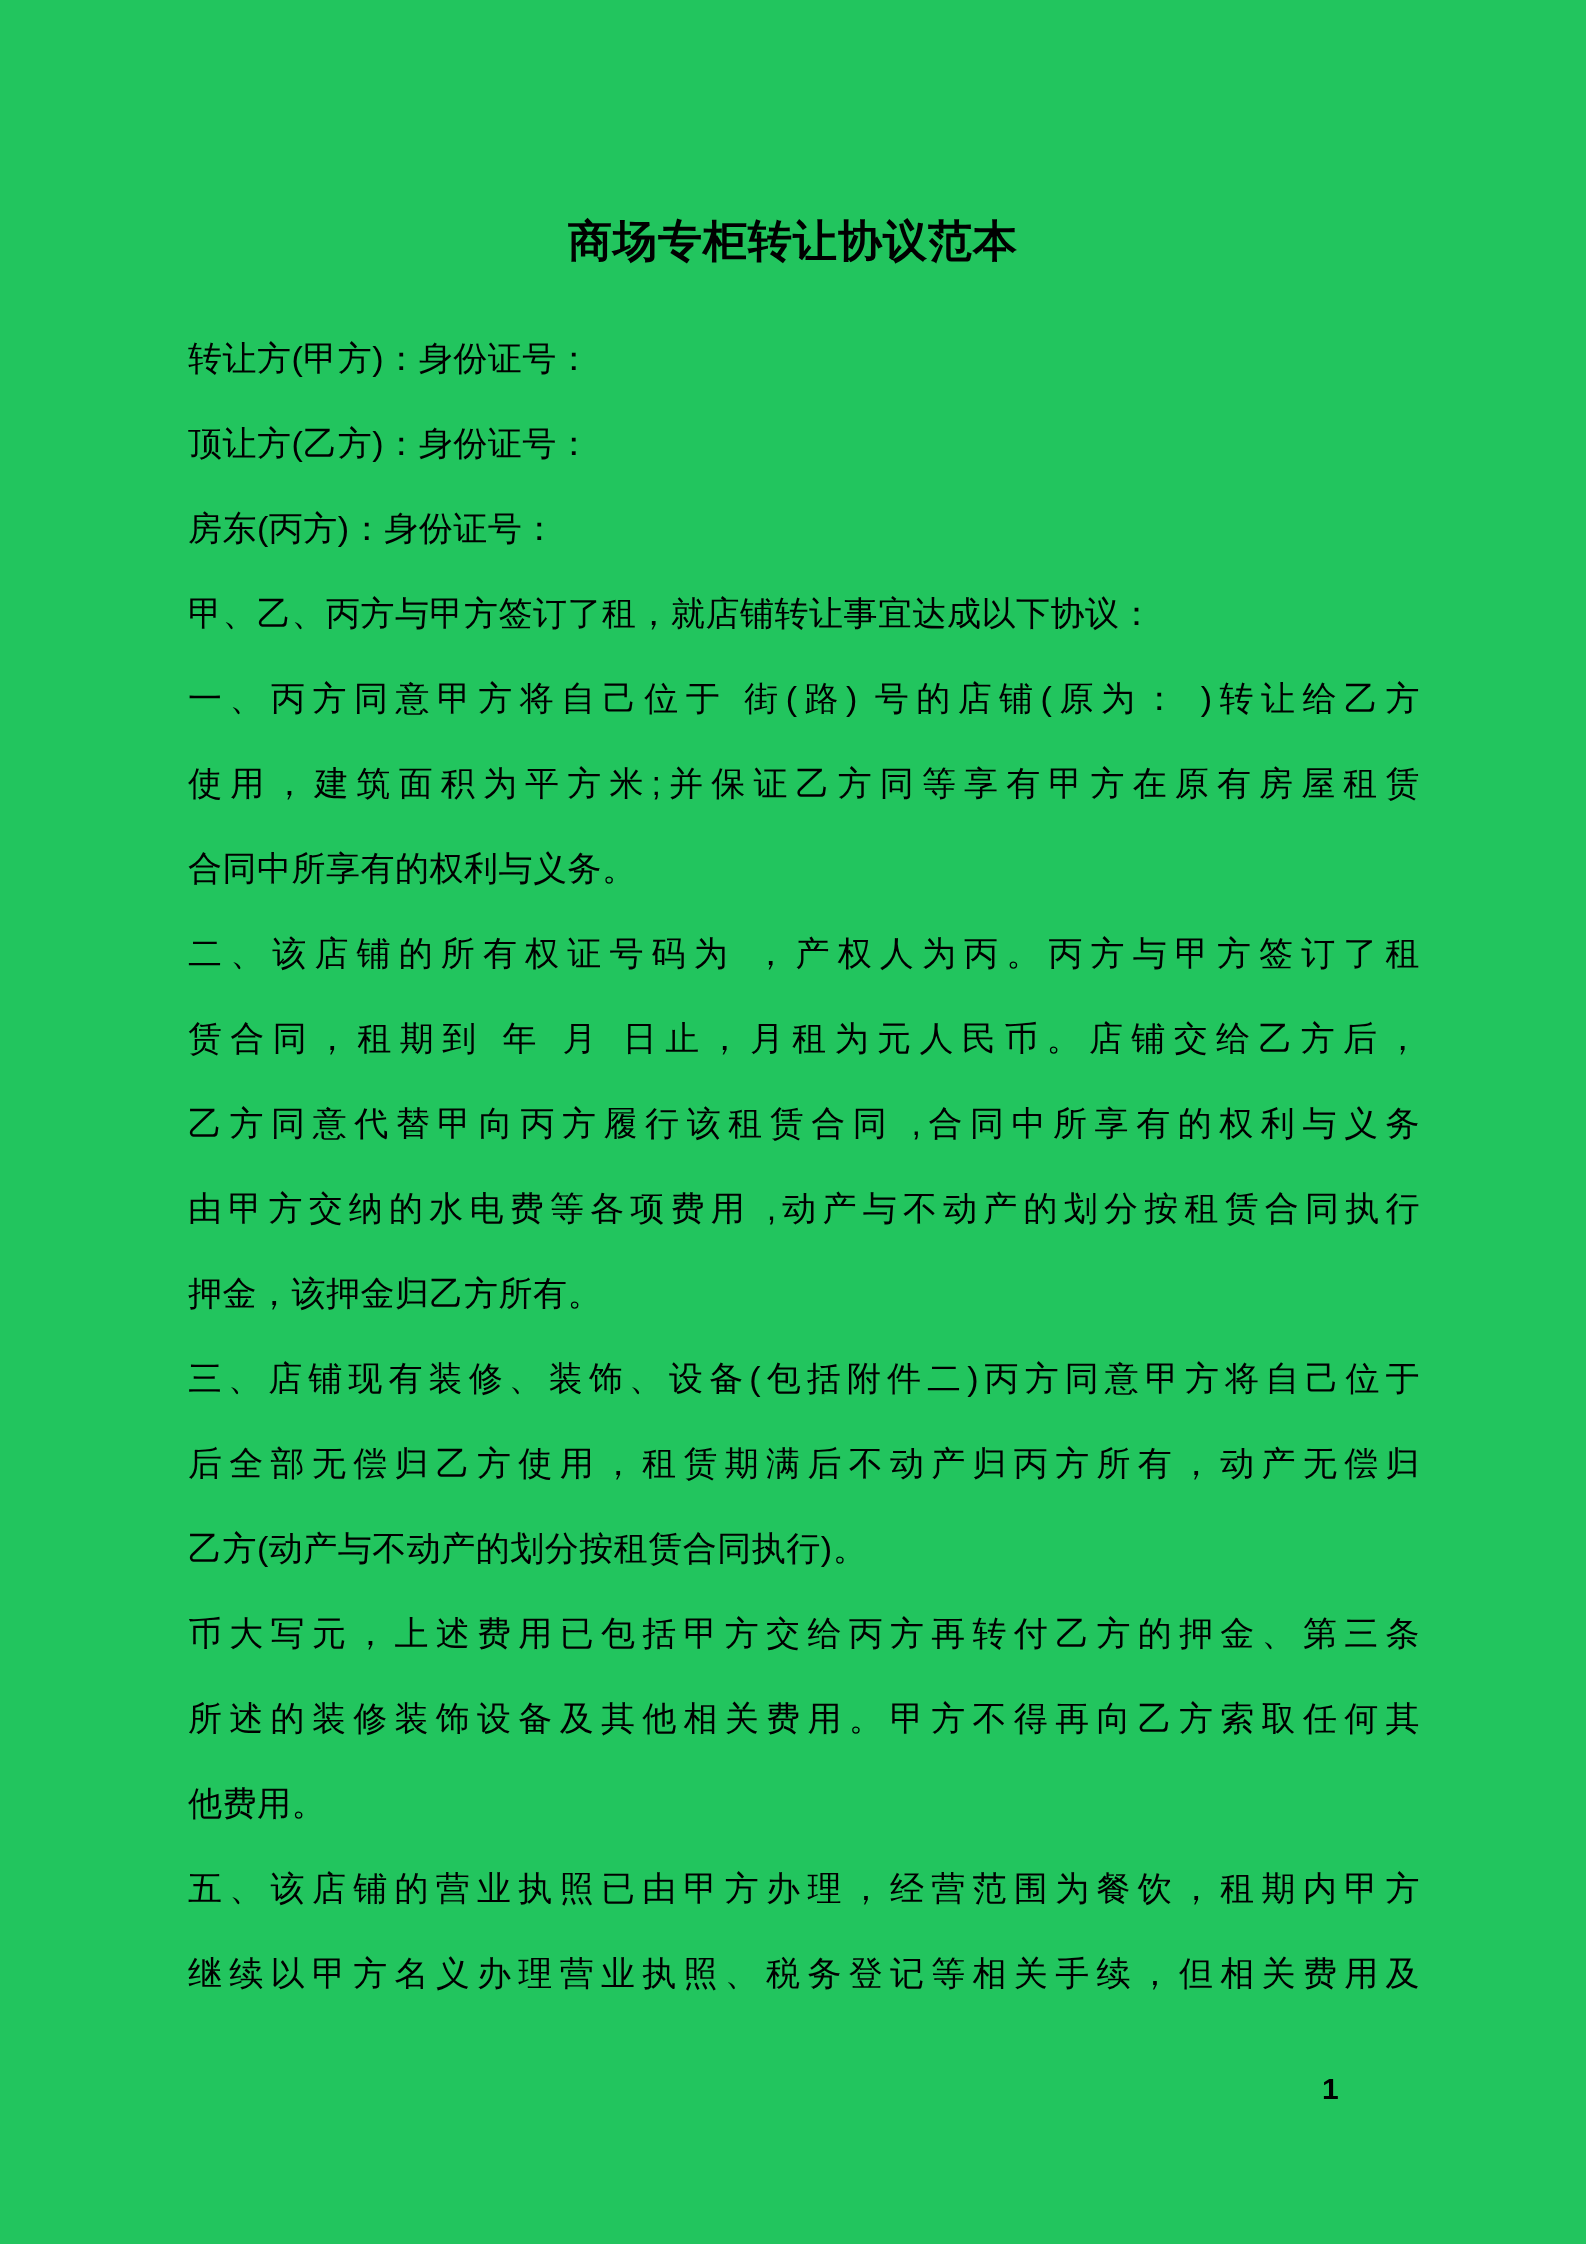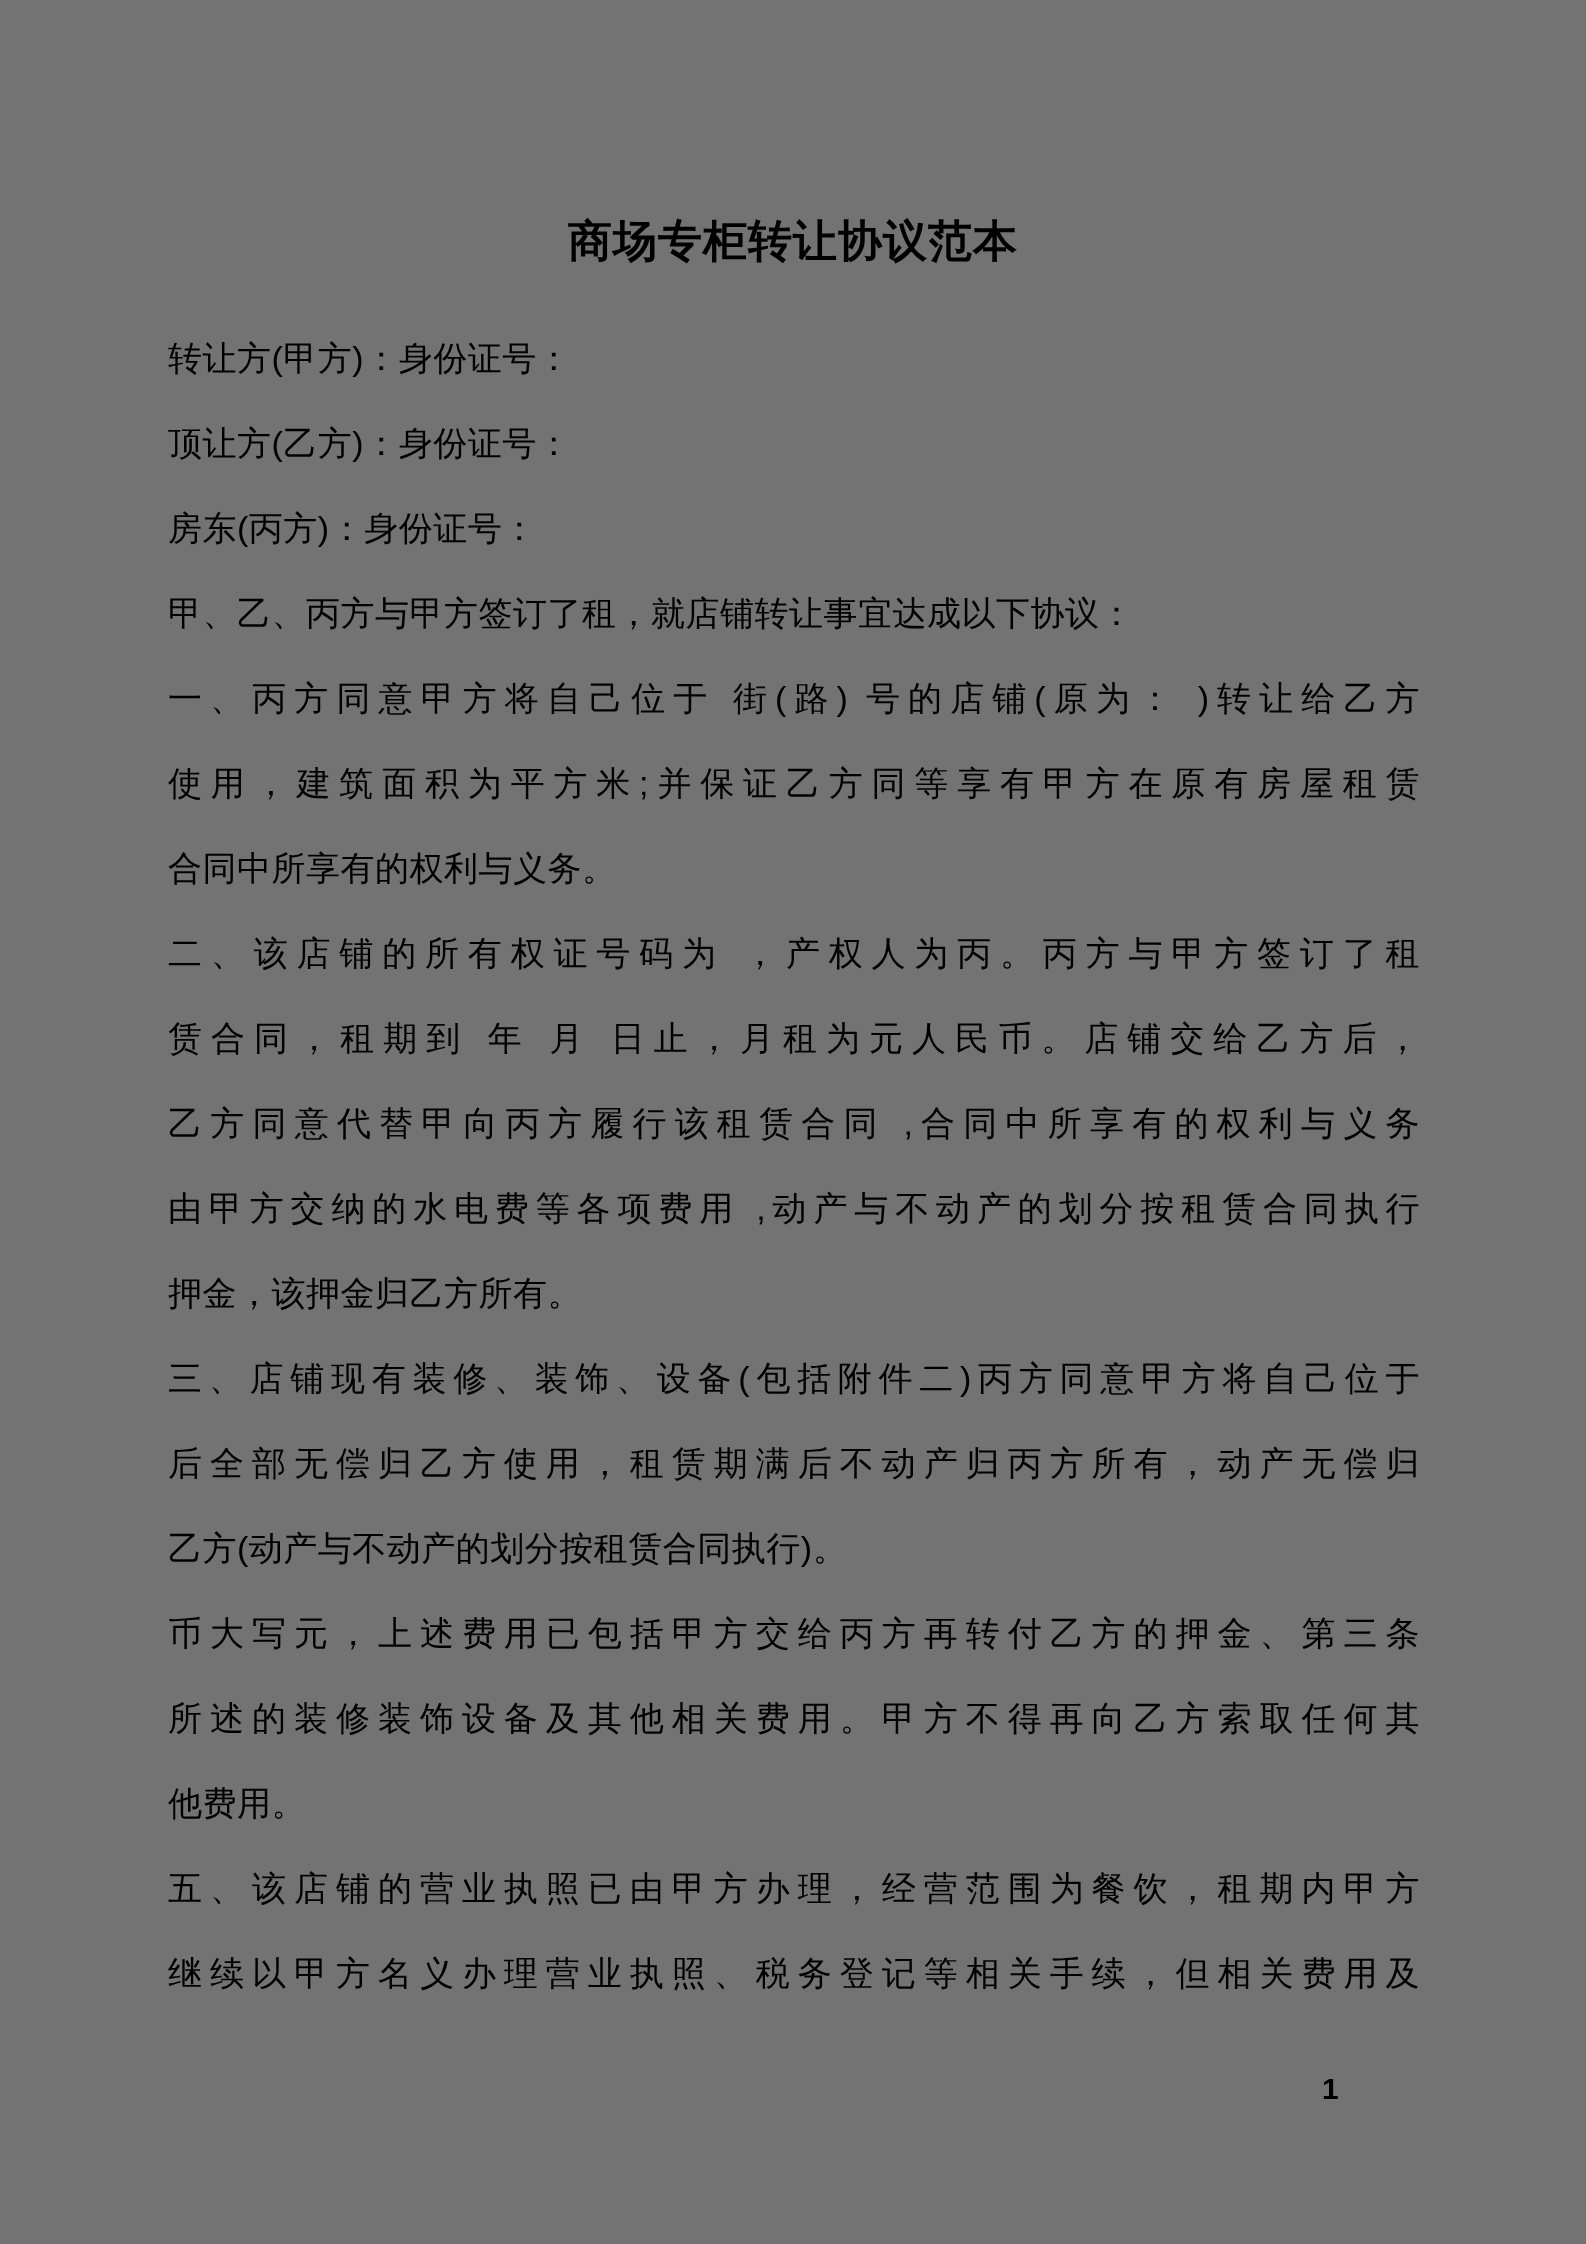--- a/index.html
+++ b/index.html
@@ -1,21 +1,21 @@
 <!DOCTYPE html>
 <html><head>
 <meta charset="utf-8">
 <style>
   * { margin: 0; padding: 0; box-sizing: border-box; }
   html, body { background: #ffffff; }
   .page {
     position: relative;
     width: 1586px;
     height: 2244px;
-    background: #737373;
+    background: #22c55e;
     color: #000000;
     font-family: "Liberation Sans", sans-serif;
     overflow: hidden;
   }
   .doc-title {
     position: absolute;
     top: 212px;
     left: 0;
     width: 100%;
     text-align: center;
@@ -29,20 +29,21 @@
     left: 168px;
     width: 1252px;
   }
   .line {
     height: 85px;
     line-height: 85px;
     font-size: 34px;
     letter-spacing: 0.5px;
     text-align: left;
     overflow: hidden;
+    margin-left: 20px;
   }
   .line.fill {
     text-align: justify;
     text-align-last: justify;
   }
   .page-num {
     position: absolute;
     left: 1322px;
     top: 2072px;
     font-size: 30px;

